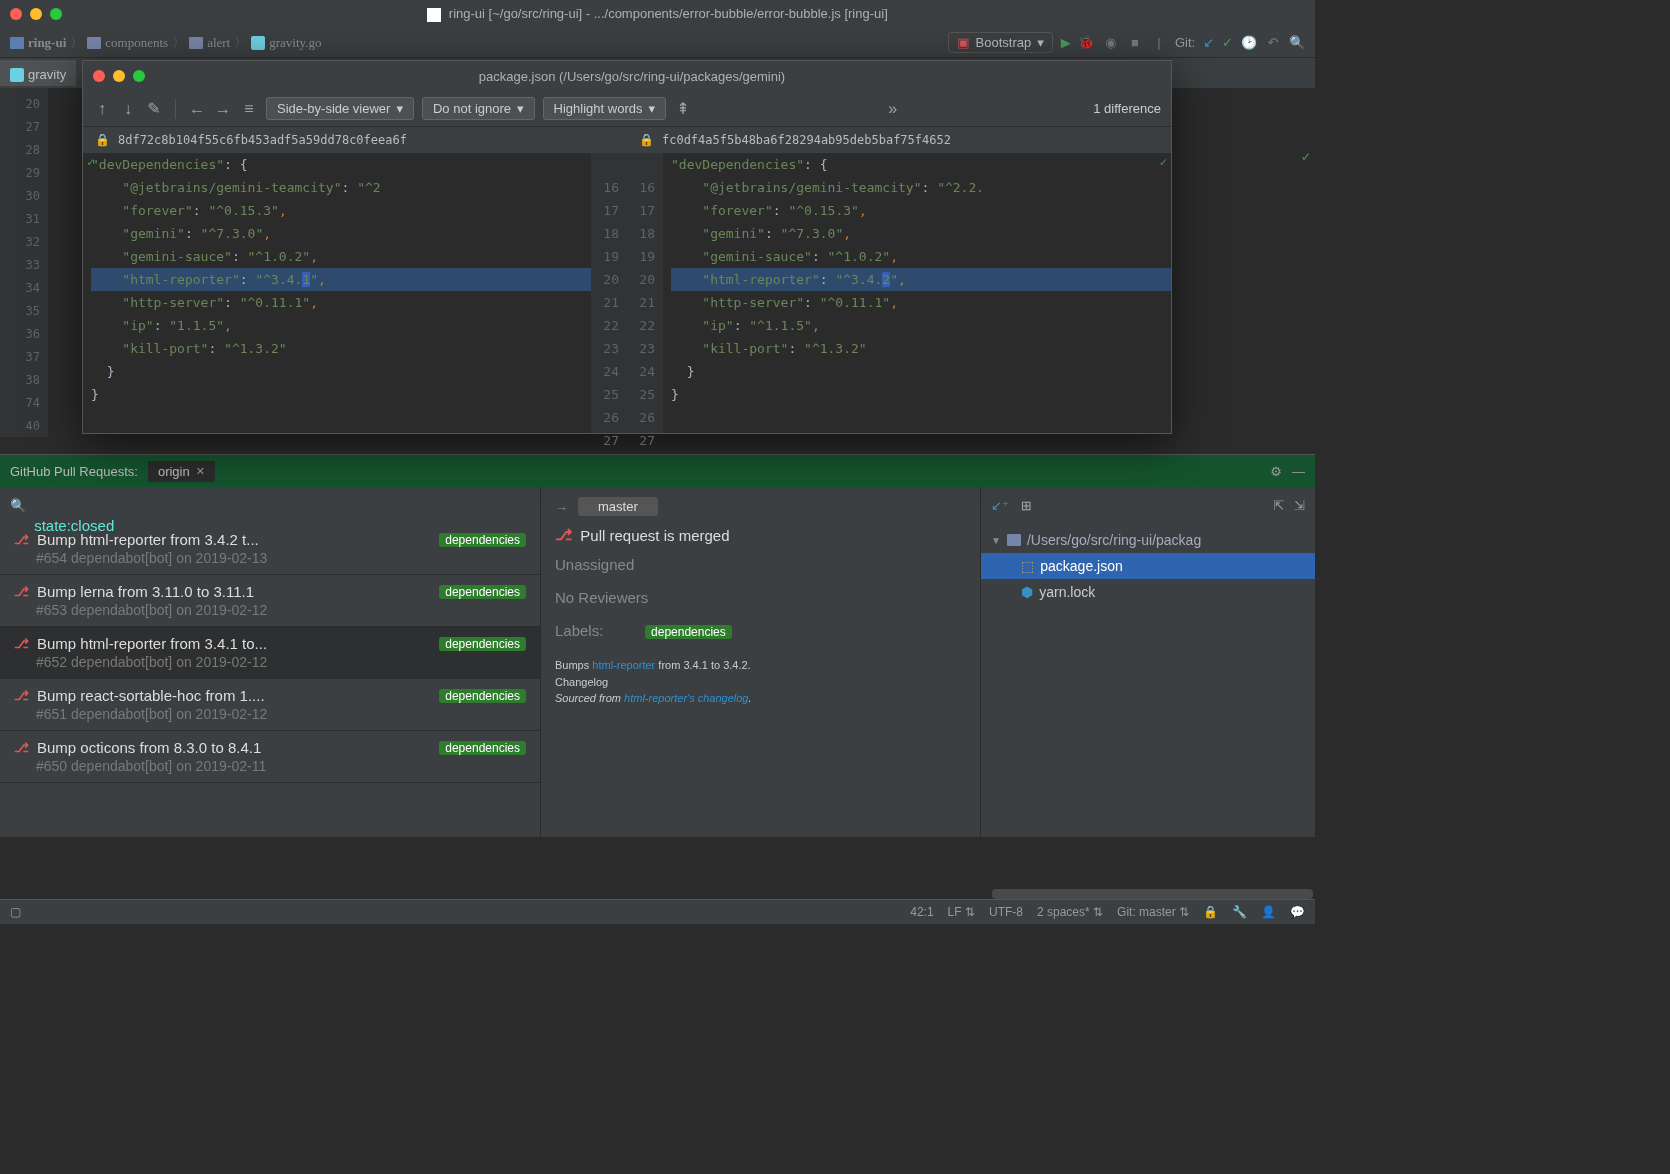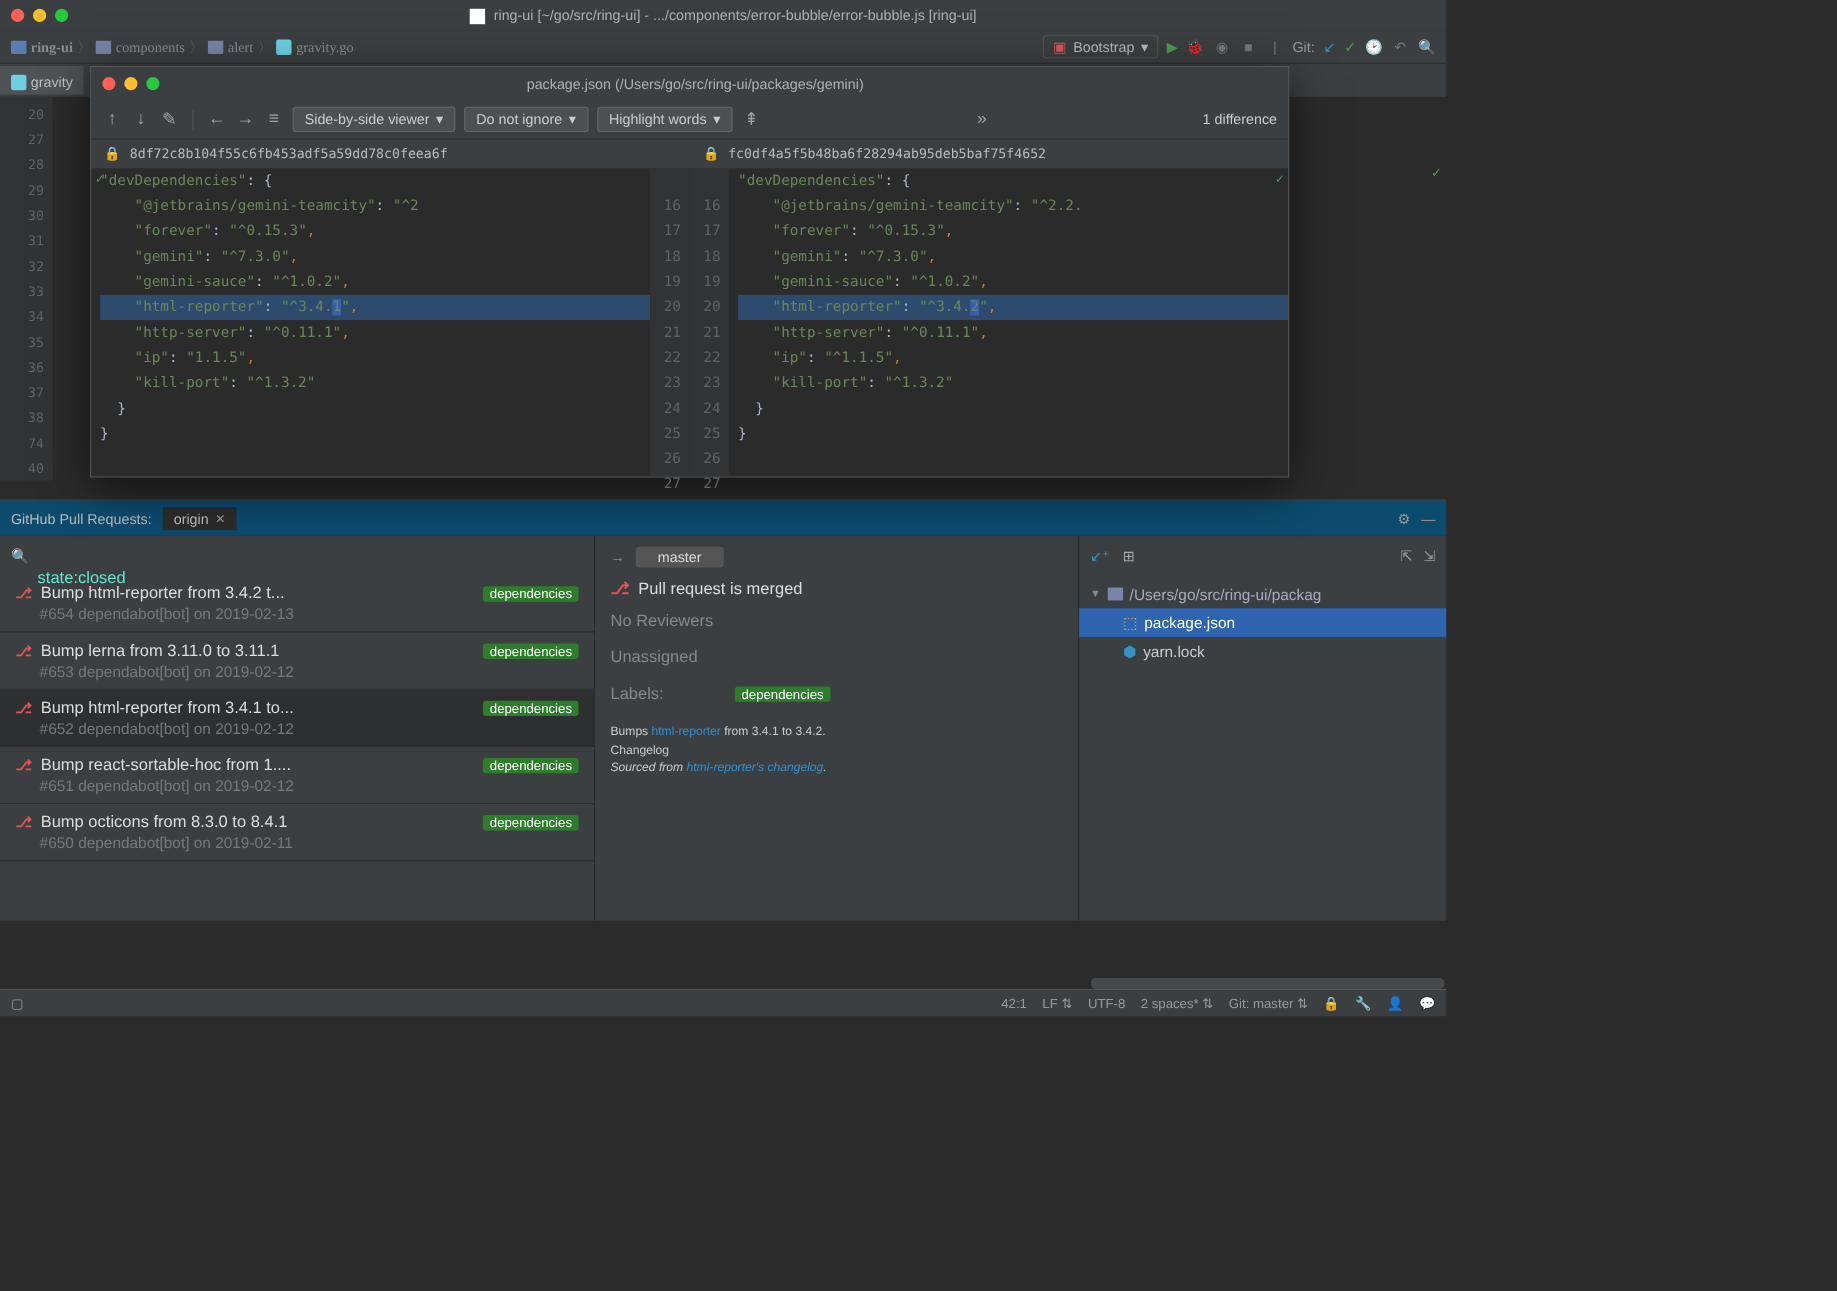--- a/index.html
+++ b/index.html
@@ -107,40 +107,40 @@
 .s-punc { color: #cc7832; }
 .s-brace { color: #a9b7c6; }
 .diff-check { position: absolute; top: 2px; left: 4px; color: #499c54; font-size: 12px; }
 
 .pr-panel {
   background: #2b2b2b;
   border-top: 1px solid #555;
 }
 .pr-tab-bar {
   height: 32px;
-  background: #0c4a6e;
+  background: #14532d;
   display: flex;
   align-items: center;
   padding: 0 10px;
   gap: 10px;
 }
 .pr-tab-title { color: #bbb; }
 .pr-tab-origin { padding: 3px 10px; background: #2b2b2b; color: #bbb; display: flex; align-items: center; gap: 6px; }
 .pr-tab-close { color: #999; font-size: 11px; }
 .pr-tab-right { margin-left: auto; display: flex; gap: 10px; color: #999; }
 .pr-content { display: flex; height: 350px; }
 .pr-list { width: 540px; background: #3c3f41; overflow: hidden; }
 .pr-search { height: 36px; display: flex; align-items: center; padding: 0 10px; gap: 8px; background: #3c3f41; }
 .pr-search-input { background: transparent; border: none; color: #5eead4; font-size: 15px; outline: none; margin-top: 40px; }
 .pr-item { padding: 8px 14px; border-bottom: 1px solid #2b2b2b; }
 .pr-item.selected { background: #2d2f30; }
 .pr-item-line1 { display: flex; align-items: center; gap: 8px; }
 .pr-icon { color: #e05555; font-weight: bold; }
 .pr-title { color: #ddd; font-size: 15px; flex: 1; white-space: nowrap; overflow: hidden; text-overflow: ellipsis; }
-.dep-badge { background: #2d7d2d; color: #fff; padding: 0 6px; border-radius: 3px; font-size: 12px; margin-left: 23px; }
+.dep-badge { background: #2d7d2d; color: #fff; padding: 0 6px; border-radius: 3px; font-size: 12px; }
 .pr-subtitle { color: #787878; font-size: 14px; padding-left: 22px; margin-top: 2px; }
 
 .pr-detail { width: 440px; background: #3c3f41; border-left: 1px solid #2b2b2b; padding: 0 0 0 0; overflow: hidden; position: relative; }
 .pr-detail-header { padding: 10px 14px 6px 14px; display: flex; align-items: center; gap: 10px; }
 .branch-badge { background: #555; color: #ddd; padding: 2px 20px; border-radius: 3px; }
 .pr-status { padding: 4px 14px; display: flex; align-items: center; gap: 8px; color: #ddd; font-size: 15px; }
 .pr-merged-icon { color: #e05555; font-weight: bold; }
 .pr-field { padding: 8px 14px; color: #888; font-size: 15px; }
 .pr-body { padding: 10px 14px; color: #ccc; font-size: 11px; line-height: 1.5; }
 .pr-link { color: #2e90d6; }
@@ -432,22 +432,22 @@
 
     <div class="pr-detail">
       <div class="pr-detail-header">
         <span style="color:#888">→</span>
         <span class="branch-badge">master</span>
       </div>
       <div class="pr-status">
         <span class="pr-merged-icon">⎇</span>
         <span>Pull request is merged</span>
       </div>
+      <div class="pr-field">Unassigned</div>
       <div class="pr-field">No Reviewers</div>
-      <div class="pr-field">Unassigned</div>
       <div class="pr-field">
         <span>Labels:</span>
         &nbsp;&nbsp;&nbsp;&nbsp;&nbsp;&nbsp;&nbsp;&nbsp;
         <span class="dep-badge">dependencies</span>
       </div>
       <div class="pr-body">
         <span>Bumps </span><span class="pr-link">html-reporter</span><span> from 3.4.1 to 3.4.2.</span><br>
         <span>Changelog</span><br>
         <span class="pr-italic"><span>Sourced from </span><span class="pr-link">html-reporter's changelog</span><span>.</span></span>
       </div>

